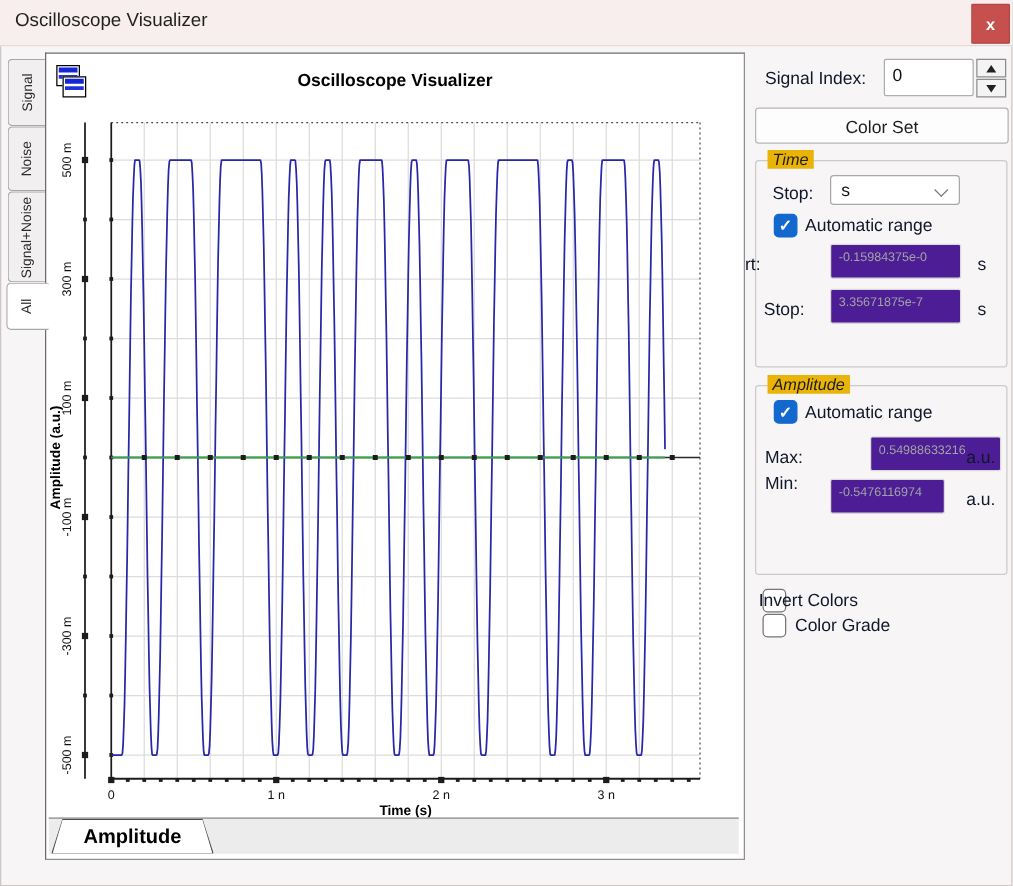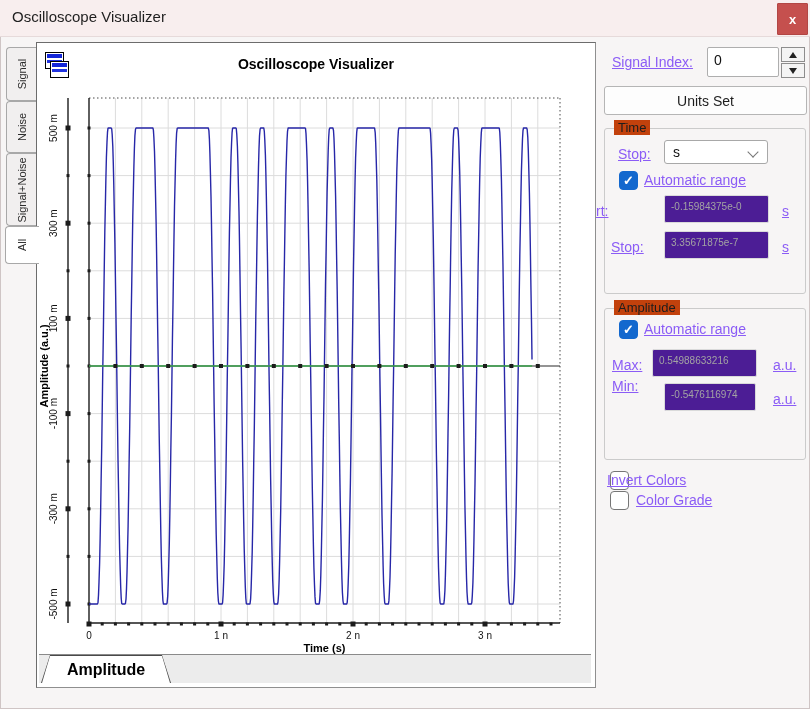--- a/index.html
+++ b/index.html
@@ -32,34 +32,34 @@
   #plot-svg{position:absolute;left:0;top:38px;}
   
   .tabbar{position:absolute;left:2px;bottom:4px;width:552px;height:28px;background:#ececec;
           border-top:1px solid #8a8a8a;}
   .tab-amp{position:absolute;left:2px;top:0px;height:28px;width:130px;background:#4a4a4a;
            clip-path:polygon(9px 0,calc(100% - 9px) 0,100% 100%,0 100%);z-index:3;}
   .tab-amp .inner{position:absolute;left:1px;top:1px;right:1px;bottom:0;background:#ffffff;
            clip-path:polygon(8px 0,calc(100% - 8px) 0,100% 100%,0 100%);
            display:flex;align-items:center;justify-content:center;font-weight:bold;font-size:16px;color:#000;}
   
-  .lbl{position:absolute;font-size:14px;color:#8b5cf6;white-space:nowrap;text-decoration:underline;}
+  .lbl{position:absolute;font-size:14px;color:#0f172a;white-space:nowrap;}
   .txtbox{position:absolute;background:#fff;border:1px solid #aeaeae;border-radius:2px;
           font-size:14px;color:#111;padding:4px 6px;box-sizing:border-box;}
   .spin{position:absolute;width:24px;height:15px;background:#f4f4f4;border:1px solid #8d8d8d;
         box-sizing:border-box;display:flex;align-items:center;justify-content:center;}
   .tri-up{width:0;height:0;border-left:4px solid transparent;border-right:4px solid transparent;
           border-bottom:6px solid #222;}
   .tri-dn{width:0;height:0;border-left:4px solid transparent;border-right:4px solid transparent;
           border-top:6px solid #222;}
   .btn{position:absolute;background:#fdfdfd;border:1px solid #b5b5b5;border-radius:3px;
        font-size:14px;color:#1d1d1d;display:flex;align-items:center;justify-content:center;cursor:default;}
   .group{position:absolute;border:1px solid #cbcbcb;border-radius:3px;}
-  .group .legend{position:absolute;top:-9px;left:9px;background:#c2410c;padding:0 4px;
-                 font-size:13px;color:#1d1d1d;}
+  .group .legend{position:absolute;top:-9px;left:9px;background:#eab308;padding:0 4px;
+                 font-size:13px;color:#1d1d1d;font-style:italic;}
   .combo{position:absolute;background:#fff;border:1px solid #a8a8a8;border-radius:3px;
          font-size:14px;color:#111;display:flex;align-items:center;padding:0 8px;box-sizing:border-box;}
   .combo .chev{position:absolute;right:10px;top:7px;width:7px;height:7px;border-right:1.6px solid #777;
                border-bottom:1.6px solid #777;transform:rotate(45deg);}
   .chk{position:absolute;width:19px;height:19px;box-sizing:border-box;border-radius:4px;
        border:1px solid #767676;background:#fff;}
   .chk.checked{background:#1368ce;border-color:#1368ce;color:#fff;display:flex;align-items:center;
        justify-content:center;font-size:13px;font-weight:bold;}
   .dis-field{position:absolute;background:#4c1d95;border:1px solid #dadada;border-radius:2px;
        font-size:10px;color:#a3a3a3;padding:5px 3px 5px 6px;box-sizing:border-box;overflow:hidden;
@@ -231,21 +231,21 @@
 
 <span class="lbl" style="left:612px;top:54px;">Signal Index:</span>
 <div class="txtbox" style="left:707px;top:47px;width:72px;height:30px;">0</div>
 <div class="spin" style="left:781px;top:47px;">
     <div class="tri-up"></div>
   </div>
 <div class="spin" style="left:781px;top:63px;">
     <div class="tri-dn"></div>
   </div>
 
-<div class="btn" style="left:604px;top:86px;width:201px;height:27px;">Units Set</div>
+<div class="btn" style="left:604px;top:86px;width:201px;height:27px;">Color Set</div>
 
 <div class="group" style="left:604px;top:128px;width:200px;height:164px;">
   <span class="legend">Time</span>
 </div>
 <span class="lbl" style="left:618px;top:146px;">Stop:</span>
 <div class="combo" style="left:664px;top:140px;width:104px;height:24px;">
   <span>s</span>
   <span class="chev"></span>
 </div>
 <div class="chk checked" style="left:619px;top:171px;">
@@ -260,21 +260,21 @@
 <span class="lbl" style="left:782px;top:239px;">s</span>
 
 <div class="group" style="left:604px;top:308px;width:200px;height:150px;">
   <span class="legend">Amplitude</span>
 </div>
 <div class="chk checked" style="left:619px;top:320px;">
   <span>✓</span>
   </div>
 <span class="lbl" style="left:644px;top:321px;">Automatic range</span>
 <span class="lbl" style="left:612px;top:357px;">Max:</span>
-<div class="dis-field" style="left:652px;top:349px;width:105px;height:28px;">0.54988633216</div>
+<div class="dis-field" style="left:696px;top:349px;width:105px;height:28px;">0.54988633216</div>
 <span class="lbl" style="left:773px;top:357px;">a.u.</span>
 <span class="lbl" style="left:612px;top:378px;">Min:</span>
 <div class="dis-field" style="left:664px;top:383px;width:92px;height:28px;">-0.5476116974</div>
 <span class="lbl" style="left:773px;top:391px;">a.u.</span>
 
 <div class="chk" style="left:610px;top:471px;"></div>
 <span class="lbl" style="left:607px;top:472px;">Invert Colors</span>
 <div class="chk" style="left:610px;top:491px;"></div>
 <span class="lbl" style="left:636px;top:492px;">Color Grade</span>
 

